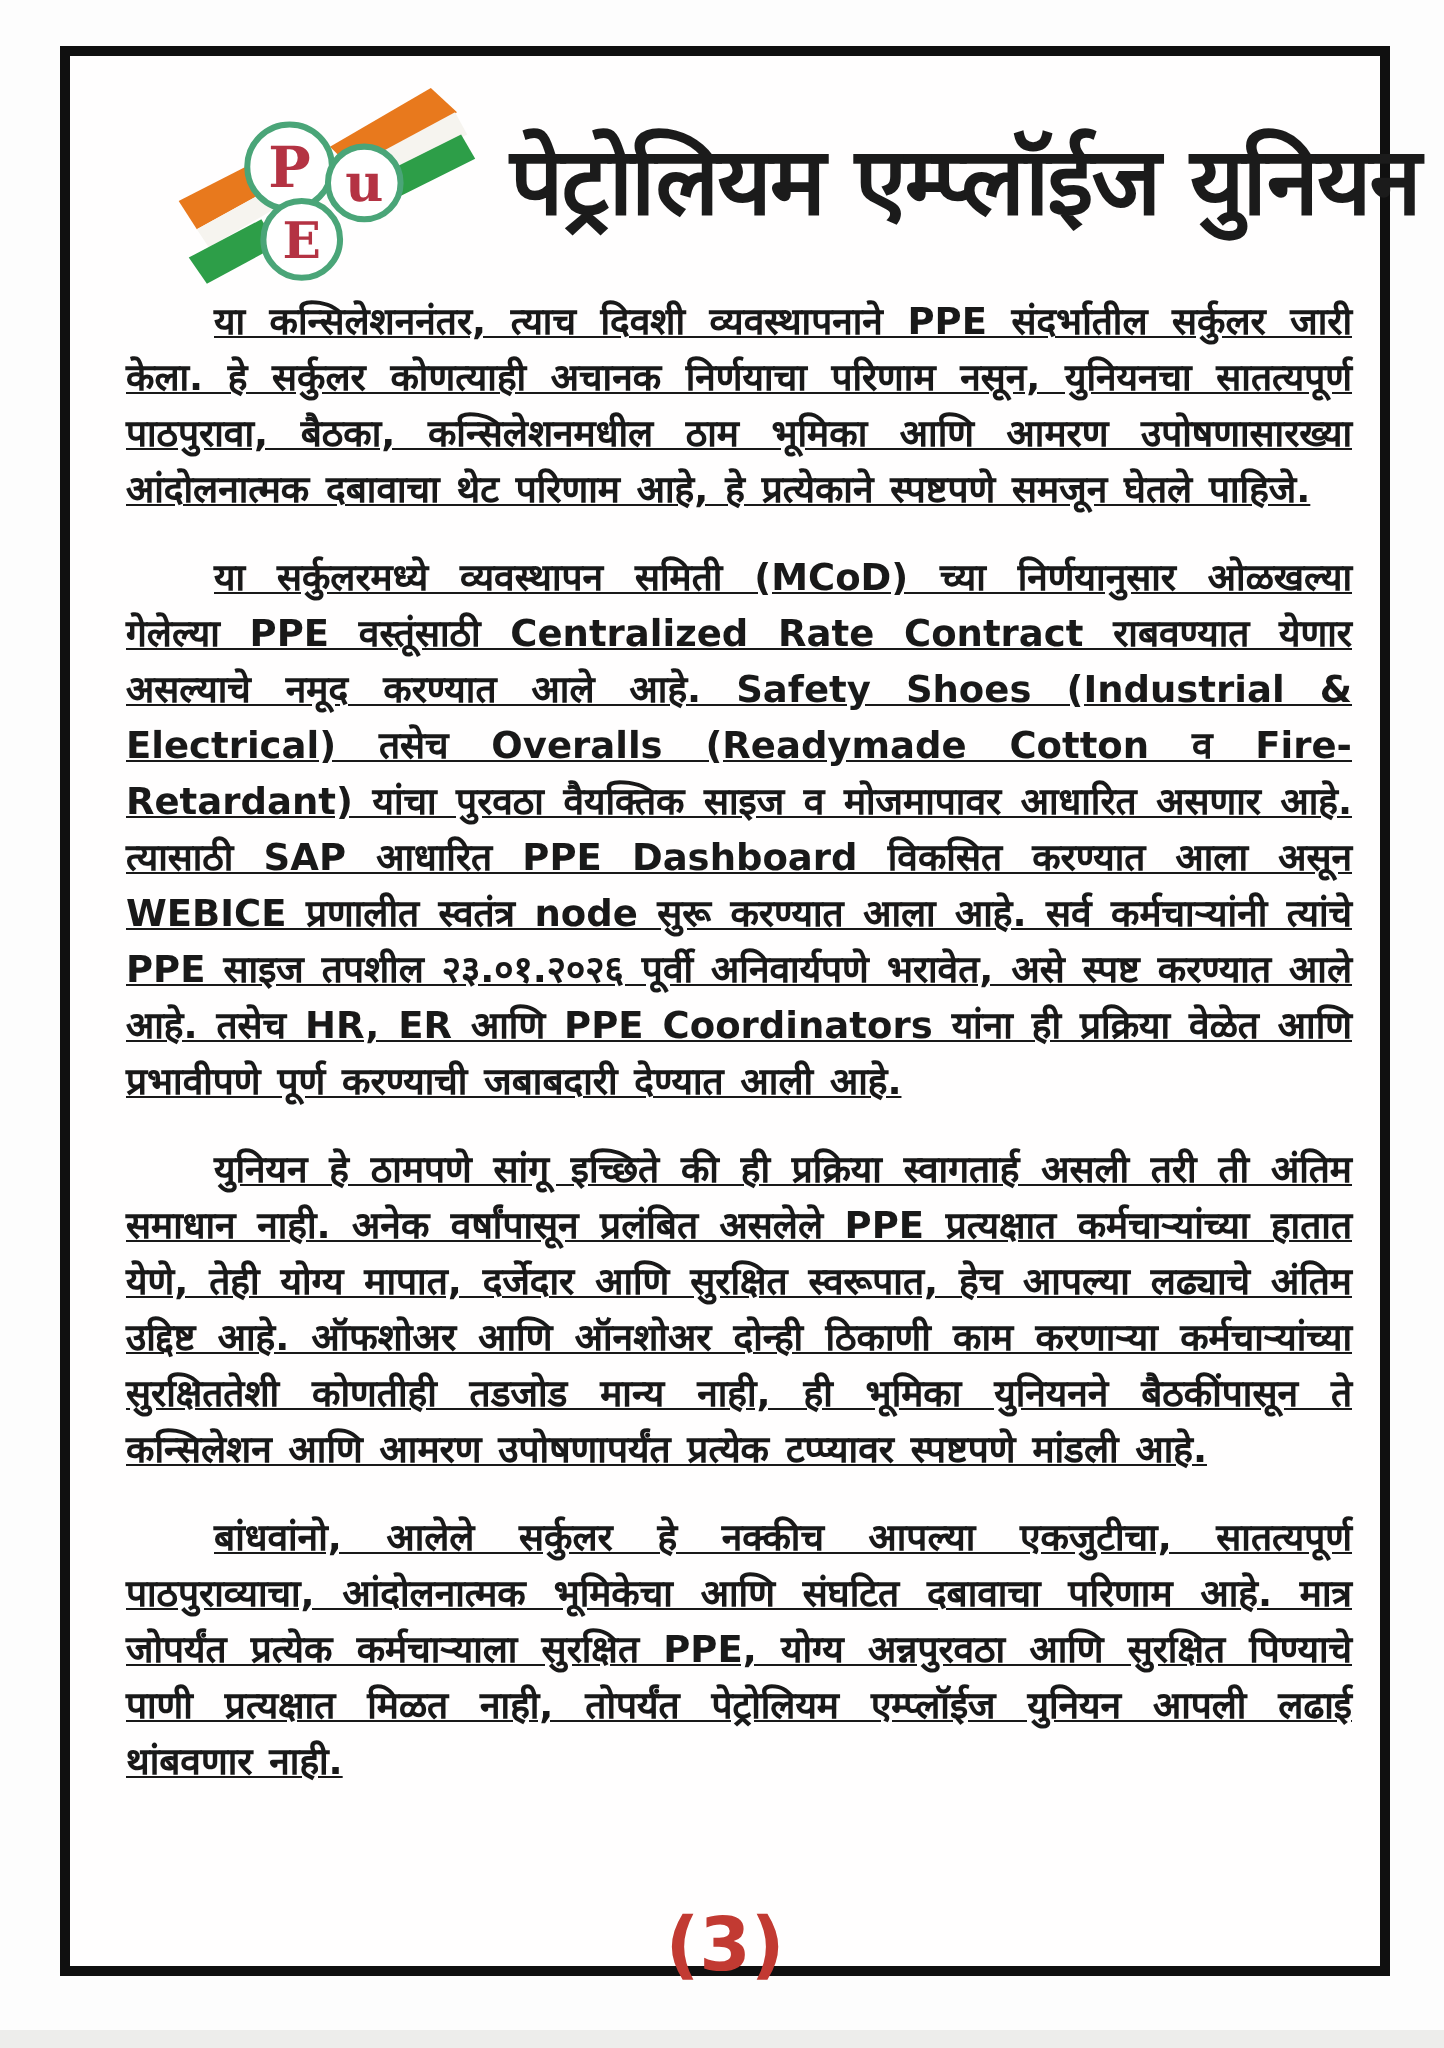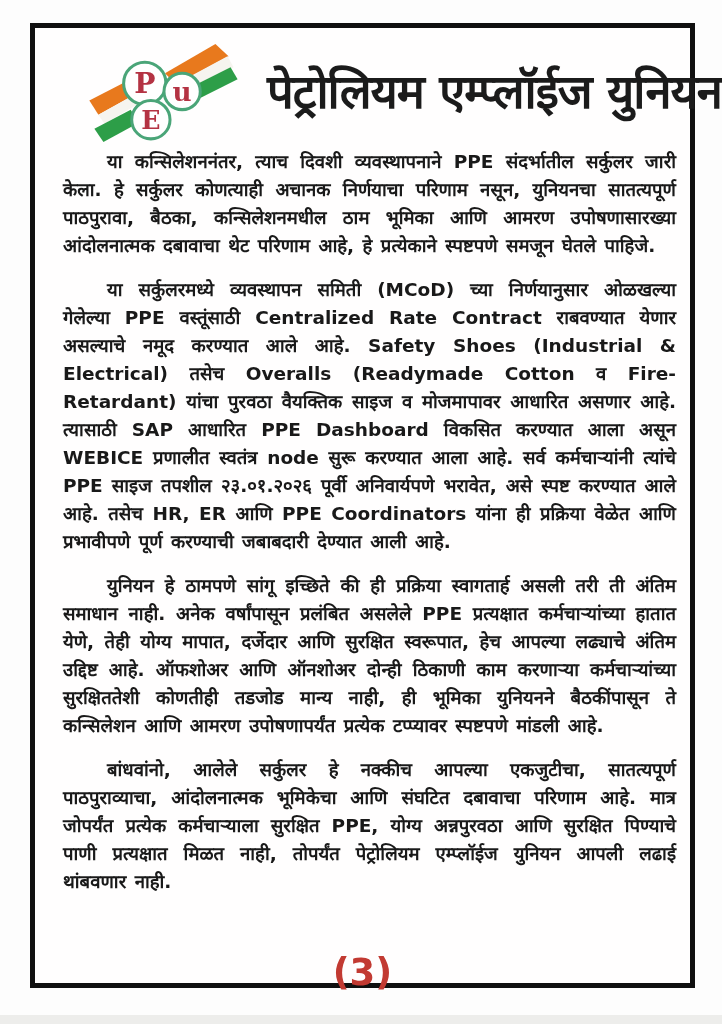--- a/index.html
+++ b/index.html
@@ -24,31 +24,32 @@
     box-sizing:border-box;
     border:5px solid #101010;
     background:#fffefe;
   }
   .letterhead {
     position:absolute; top:6px; left:48px; right:14px; height:122px;
     display:flex; align-items:center;
   }
   .logo { width:168px; height:116px; flex:0 0 auto; }
   .org-title {
-    flex:1; margin:12px; padding:0 0 6px 4px;
+    flex:1; margin:0; padding:0 0 6px 4px;
     text-align:center;
     font-size:47px; font-weight:700;
     letter-spacing:-1px;
     color:#1b1b1b;
     line-height:1.1;
     white-space:nowrap;
   }
   .doc-body {
     position:absolute; top:120px; left:28px; right:14px;
     color:#191919;
+    text-decoration:underline;
   }
   .doc-body p {
     margin:0 0 16px 0;
     font-size:18.5px;
     font-weight:700;
     line-height:28px;
     text-align:justify;
     text-indent:44px;
     word-spacing:2px;
   }

